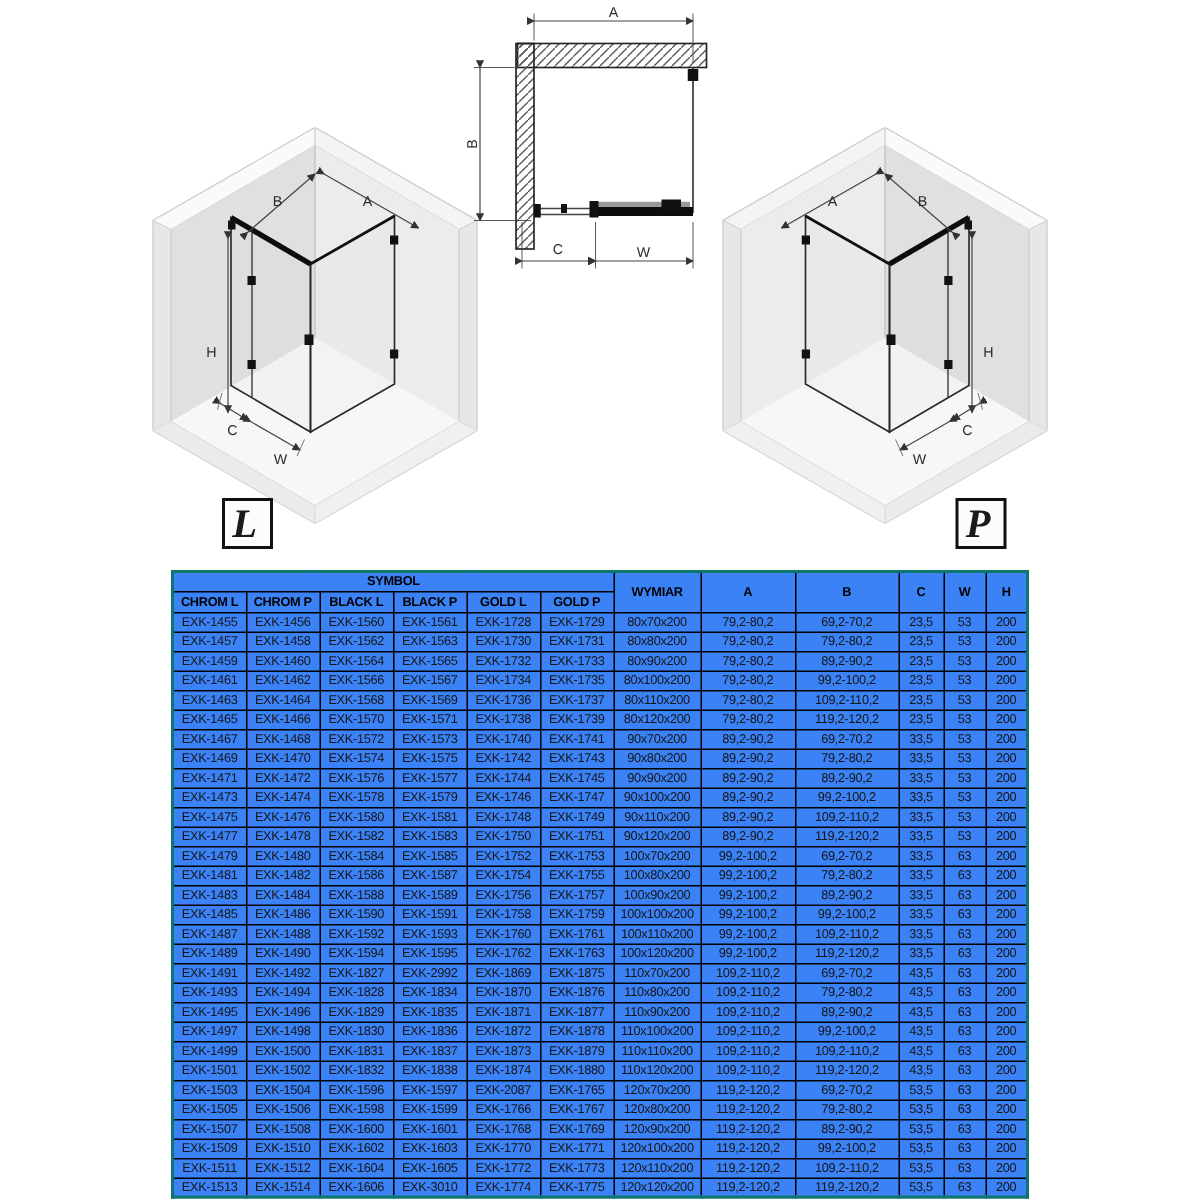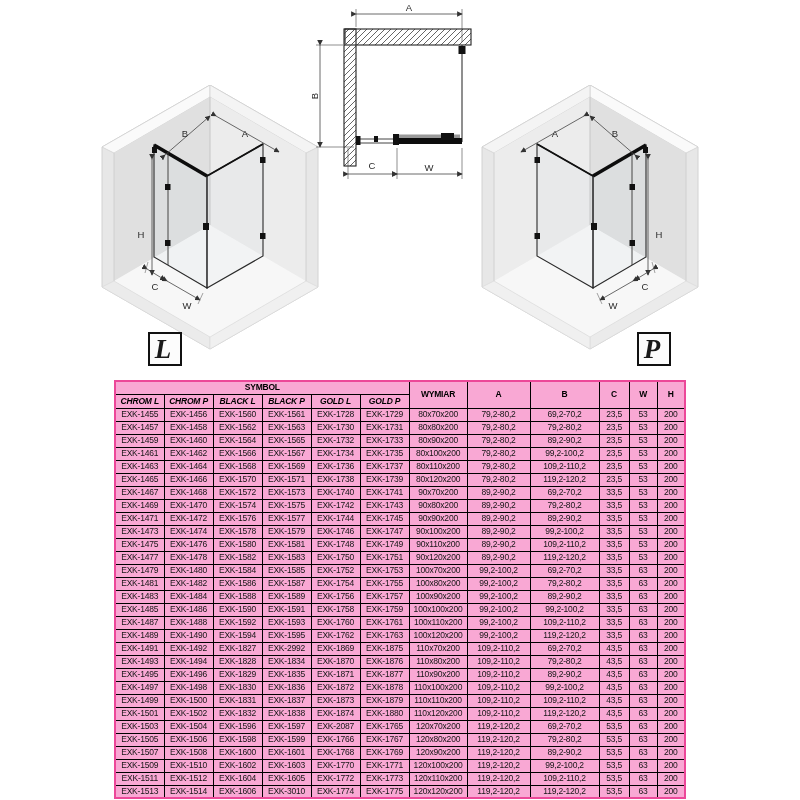--- a/index.html
+++ b/index.html
@@ -18,29 +18,29 @@
     display:flex; align-items:center; justify-content:center;
     font-family:"Liberation Serif", serif;
     font-style:italic; font-weight:bold; font-size:27px; color:#1a1a1a;
     padding-right:4px;
   }
 
   
   table.spec {
     position:absolute; left:114px; top:380px;
     width:470px; border-collapse:collapse; table-layout:fixed;
-    border:2px solid #ec4899; background:#f9a8d4;
+    border:2px solid #0f766e; background:#3b82f6;
   }
   table.spec th, table.spec td {
     border:1px solid #000; text-align:center; vertical-align:middle;
     font-size:8.5px; letter-spacing:-0.2px; overflow:hidden; white-space:nowrap;
     height:13px; line-height:11px; padding:0 1px; color:#151515;
   }
   table.spec th { font-weight:bold; color:#000; }
-  table.spec tr.subhead th { height:14px;font-style:italic; }
+  table.spec tr.subhead th { height:14px; }
   table.spec thead tr.grouphead th { height:13px; }
 
   svg text {
     font-family:"Liberation Sans", sans-serif;
     fill:#2b2b2b;
   }
 </style>
 </head>
 <body>
 

